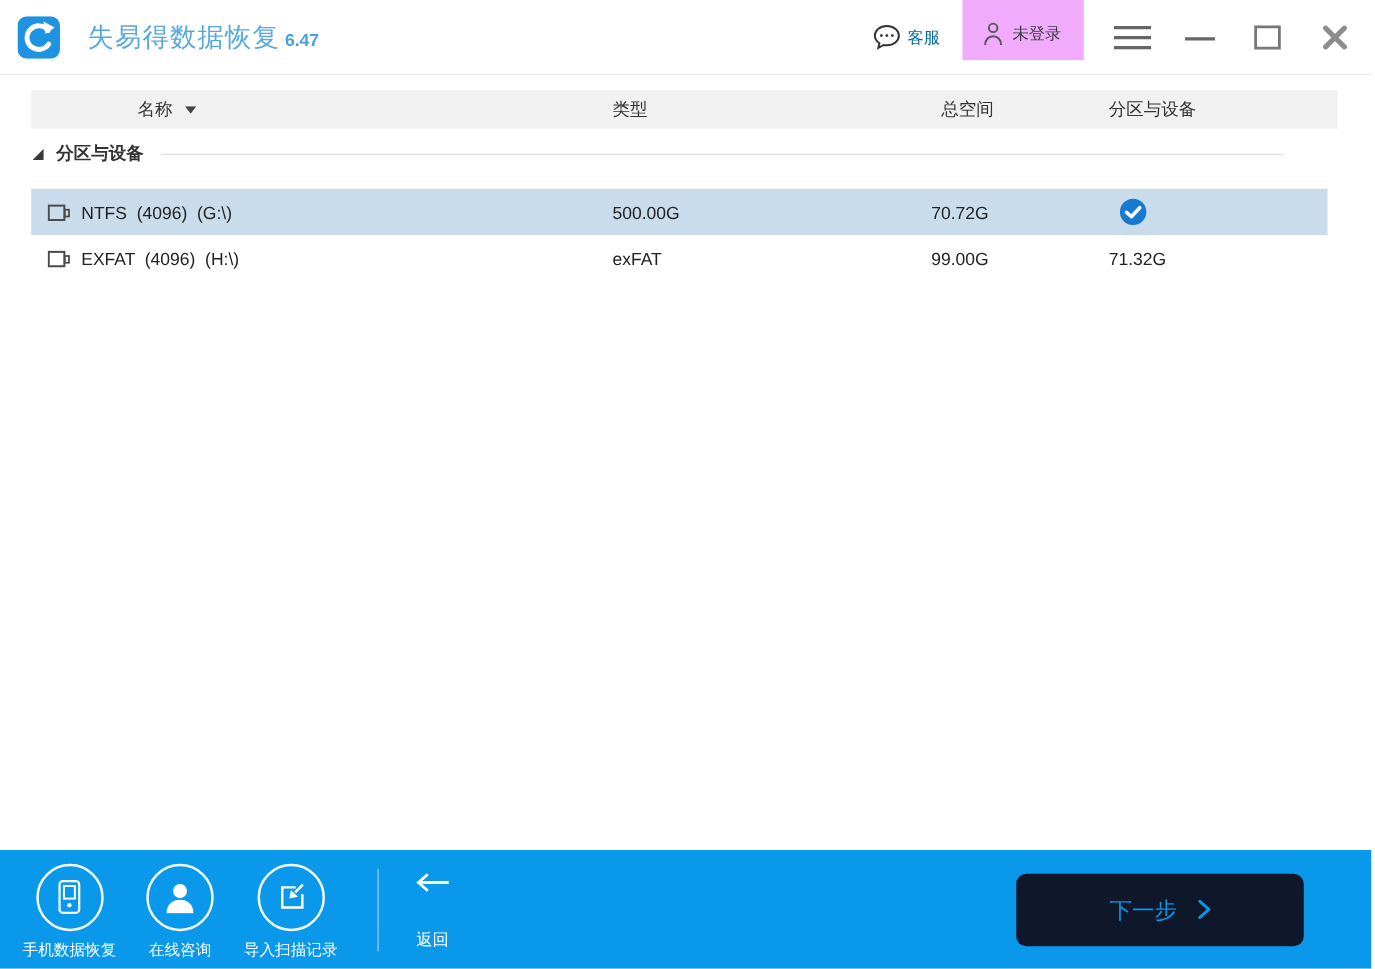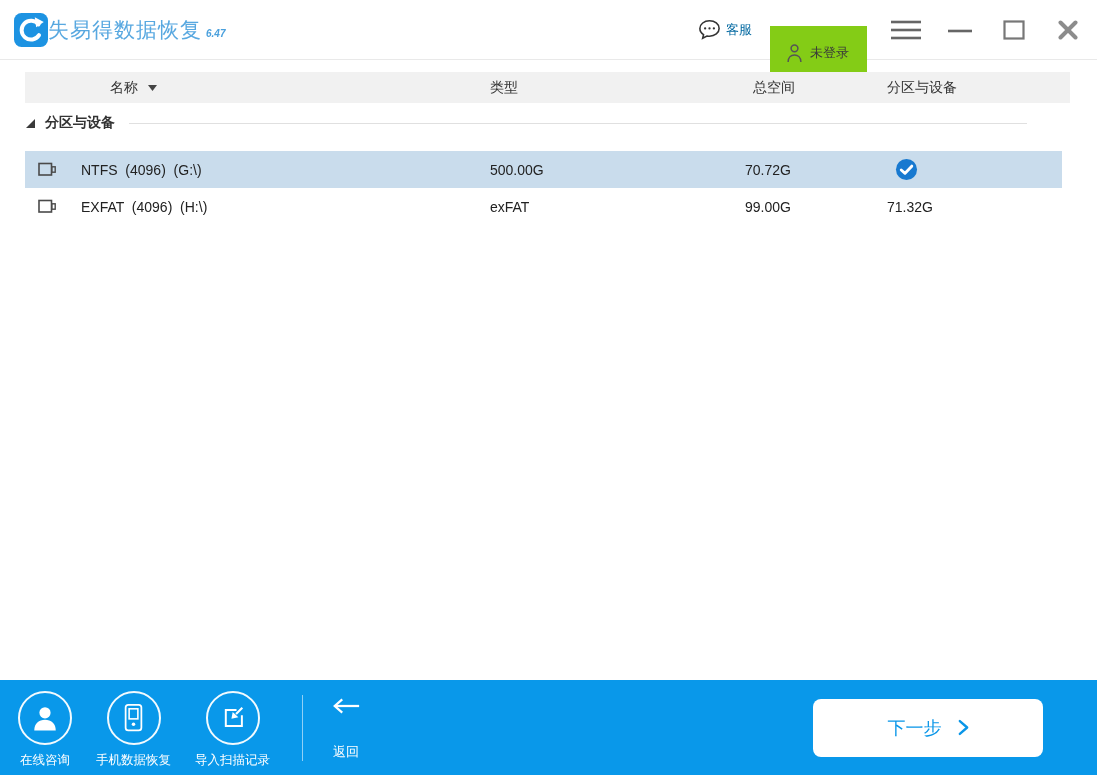--- a/index.html
+++ b/index.html
@@ -4,66 +4,66 @@
 <style>
   * { margin:0; padding:0; box-sizing:border-box; }
   html,body { width:1100px; height:775px; background:#ffffff; overflow:hidden;
     font-family:"Liberation Sans","DejaVu Sans",sans-serif; }
   .window { position:relative; width:1097px; height:775px; background:#fff; }
 
   
   .titlebar { position:absolute; top:0; left:0; width:1097px; height:60px;
     border-bottom:1px solid #e9e9e9; display:flex; align-items:center; background:#fff; }
   .logo { width:34px; height:34px; margin-left:14px; flex:0 0 auto; }
-  .app-title-wrap { display:flex; align-items:baseline; margin-left:0; }
+  .app-title-wrap { display:flex; align-items:baseline; margin-left:22px; }
   .app-title { color:#58a8e0; font-size:21px; letter-spacing:1px; }
-  .app-version { color:#4aa0dd; font-size:10px; font-weight:bold; margin-left:4px;font-style:italic; }
+  .app-version { color:#4aa0dd; font-size:14px; font-weight:bold; margin-left:4px; }
   .tb-right { margin-left:auto; display:flex; align-items:center; height:100%; }
   .kefu-btn { display:flex; align-items:center; gap:5px; padding:0 14px;
     color:#0369a1; font-size:13px; cursor:pointer; }
-  .login-btn { background:#84cc16; height:48px; align-self:flex-start;
+  .login-btn { background:#f0abfc; height:48px; align-self:flex-start;
     display:flex; align-items:center; gap:7px; padding:6px 18px 0 16px;
-    color:#3a3a3a; font-size:13px; margin-left:4px; cursor:pointer;margin-top:26px; }
+    color:#3a3a3a; font-size:13px; margin-left:4px; cursor:pointer; }
   .winbtn { display:flex; align-items:center; justify-content:center;
     width:30px; height:30px; margin-left:24px; cursor:pointer; }
   .winbtn.close { margin-right:14px; }
 
   
   .table-header { position:absolute; top:72px; left:25px; width:1045px; height:31px;
     background:#f1f1f1; display:grid; grid-template-columns:465px 255px 142px 1fr;
     align-items:center; font-size:14px; color:#333; }
   .th-name { padding-left:85px; display:flex; align-items:center; gap:10px; }
   .th-total { padding-left:8px; }
   .section-row { position:absolute; top:110px; left:14px; width:1045px; height:26px;
     display:flex; align-items:center; cursor:pointer; }
   .section-tri { margin-left:12px; display:flex; }
   .section-label { margin-left:10px; font-size:14px; font-weight:bold; color:#333; }
   .section-line { flex:1; height:1px; background:#e0e0e0; margin-left:14px; margin-right:32px; }
 
   .rows { position:absolute; top:151px; left:25px; width:1037px; }
   .row { height:37px; display:grid; grid-template-columns:465px 255px 142px 123px auto;
     align-items:center; font-size:14px; color:#222; cursor:pointer; }
   .row.selected { background:#c9dcec; }
-  .cell-name { display:flex; align-items:flex-start; gap:24px; padding-left:13px; }
+  .cell-name { display:flex; align-items:flex-end; gap:8px; padding-left:13px; }
   .cell-name span { white-space:pre; }
   .cell-check { padding-left:8px; display:flex; align-items:center; }
 
   
   .footer { position:absolute; bottom:0; left:0; width:1097px; height:95px;
     background:#0998ea; display:flex; align-items:center; }
   .footer-left { display:flex; align-items:center; padding-left:18px; }
   .action { display:flex; flex-direction:column; align-items:center; gap:7px;
     margin-right:24px; color:#fff; font-size:12.5px; cursor:pointer; margin-top:4px; }
   .action .circle { width:54px; height:54px; border:2px solid rgba(255,255,255,.95);
     border-radius:50%; display:flex; align-items:center; justify-content:center; }
   .divider { width:1px; height:66px; background:rgba(255,255,255,.55); margin:0 28px 0 8px; }
   .back-btn { display:flex; flex-direction:column; align-items:center; gap:28px;
     color:#fff; font-size:13px; cursor:pointer; margin-top:2px; }
   .next-btn { margin-left:auto; margin-right:54px; width:230px; height:58px;
-    background:#ffffff; border:none; border-radius:8px; display:flex; align-items:center;
+    background:#0f172a; border:none; border-radius:8px; display:flex; align-items:center;
     justify-content:center; gap:16px; color:#0a96e8; font-size:18px; cursor:pointer;
     font-family:inherit; }
 </style>
 </head>
 <body>
 
 <div class="window">
 
   <div class="titlebar">
     <svg class="logo" viewBox="0 0 36 36">
@@ -175,37 +175,37 @@
       <div class="cell-check"></div>
     </div>
 
   </div>
 
   <div class="footer">
     <div class="footer-left">
 
       <div class="action">
         <span class="circle">
-          <svg width="28" height="27" viewBox="0 0 30 28">
-            <circle cx="15" cy="9" r="6" fill="#fff"></circle>
-            <path d="M3.5 28 c0-7.5 5-11.5 11.5-11.5 s11.5 4 11.5 11.5 Z" fill="#fff"></path>
-          </svg>
-        </span>
-        <span>在线咨询</span>
-      </div>
-
-      <div class="action">
-        <span class="circle">
           <svg width="21" height="30" viewBox="0 0 24 33">
             <rect x="3" y="1.5" width="18" height="29" rx="3" fill="none" stroke="#fff" stroke-width="2"></rect>
             <rect x="7" y="6" width="10" height="11.5" fill="none" stroke="#fff" stroke-width="1.8"></rect>
             <circle cx="12" cy="23.5" r="2" fill="#fff"></circle>
           </svg>
         </span>
         <span>手机数据恢复</span>
+      </div>
+
+      <div class="action">
+        <span class="circle">
+          <svg width="28" height="27" viewBox="0 0 30 28">
+            <circle cx="15" cy="9" r="6" fill="#fff"></circle>
+            <path d="M3.5 28 c0-7.5 5-11.5 11.5-11.5 s11.5 4 11.5 11.5 Z" fill="#fff"></path>
+          </svg>
+        </span>
+        <span>在线咨询</span>
       </div>
 
       <div class="action">
         <span class="circle">
           <svg width="25" height="25" viewBox="0 0 28 28">
             <path d="M18.5 5.5 H6.5 V23.5 H24.5 V11.5" fill="none" stroke="#fff" stroke-width="2.2"></path>
             <line x1="25" y1="3" x2="18" y2="10" stroke="#fff" stroke-width="2.4"></line>
             <polygon points="12.8,15.5 14.2,7.8 20.6,13.8" fill="#fff"></polygon>
           </svg>
         </span>

